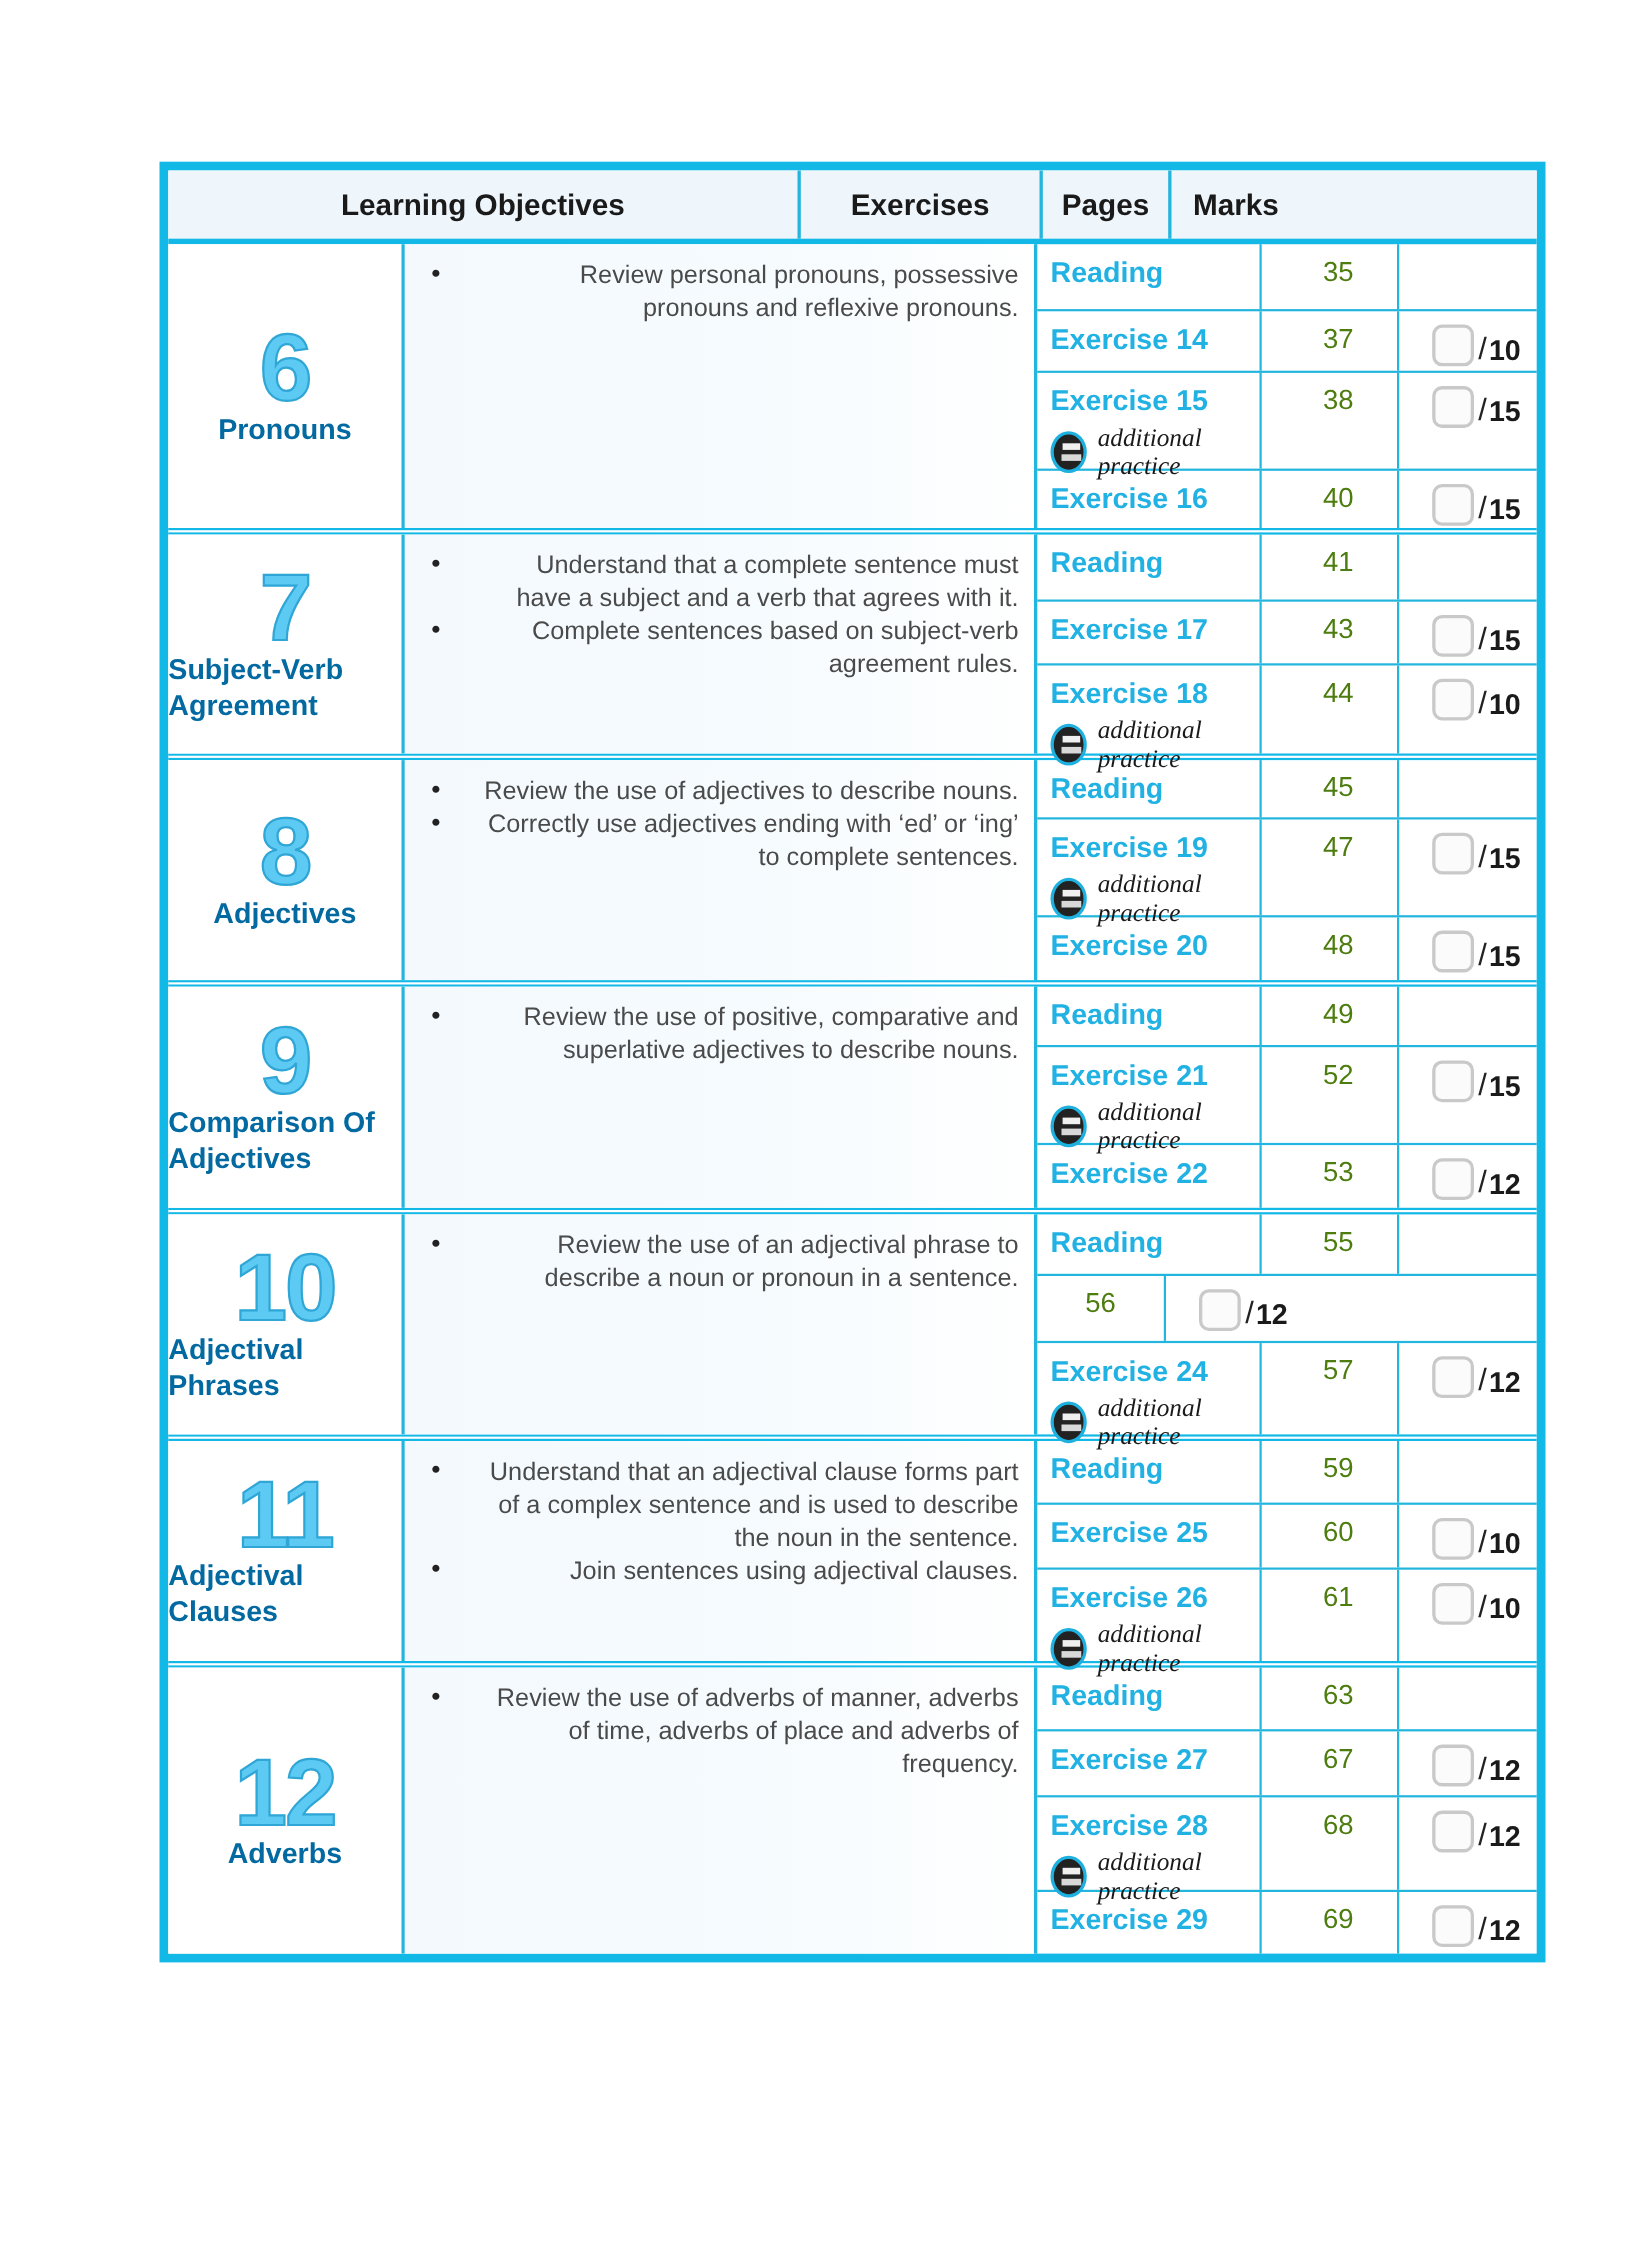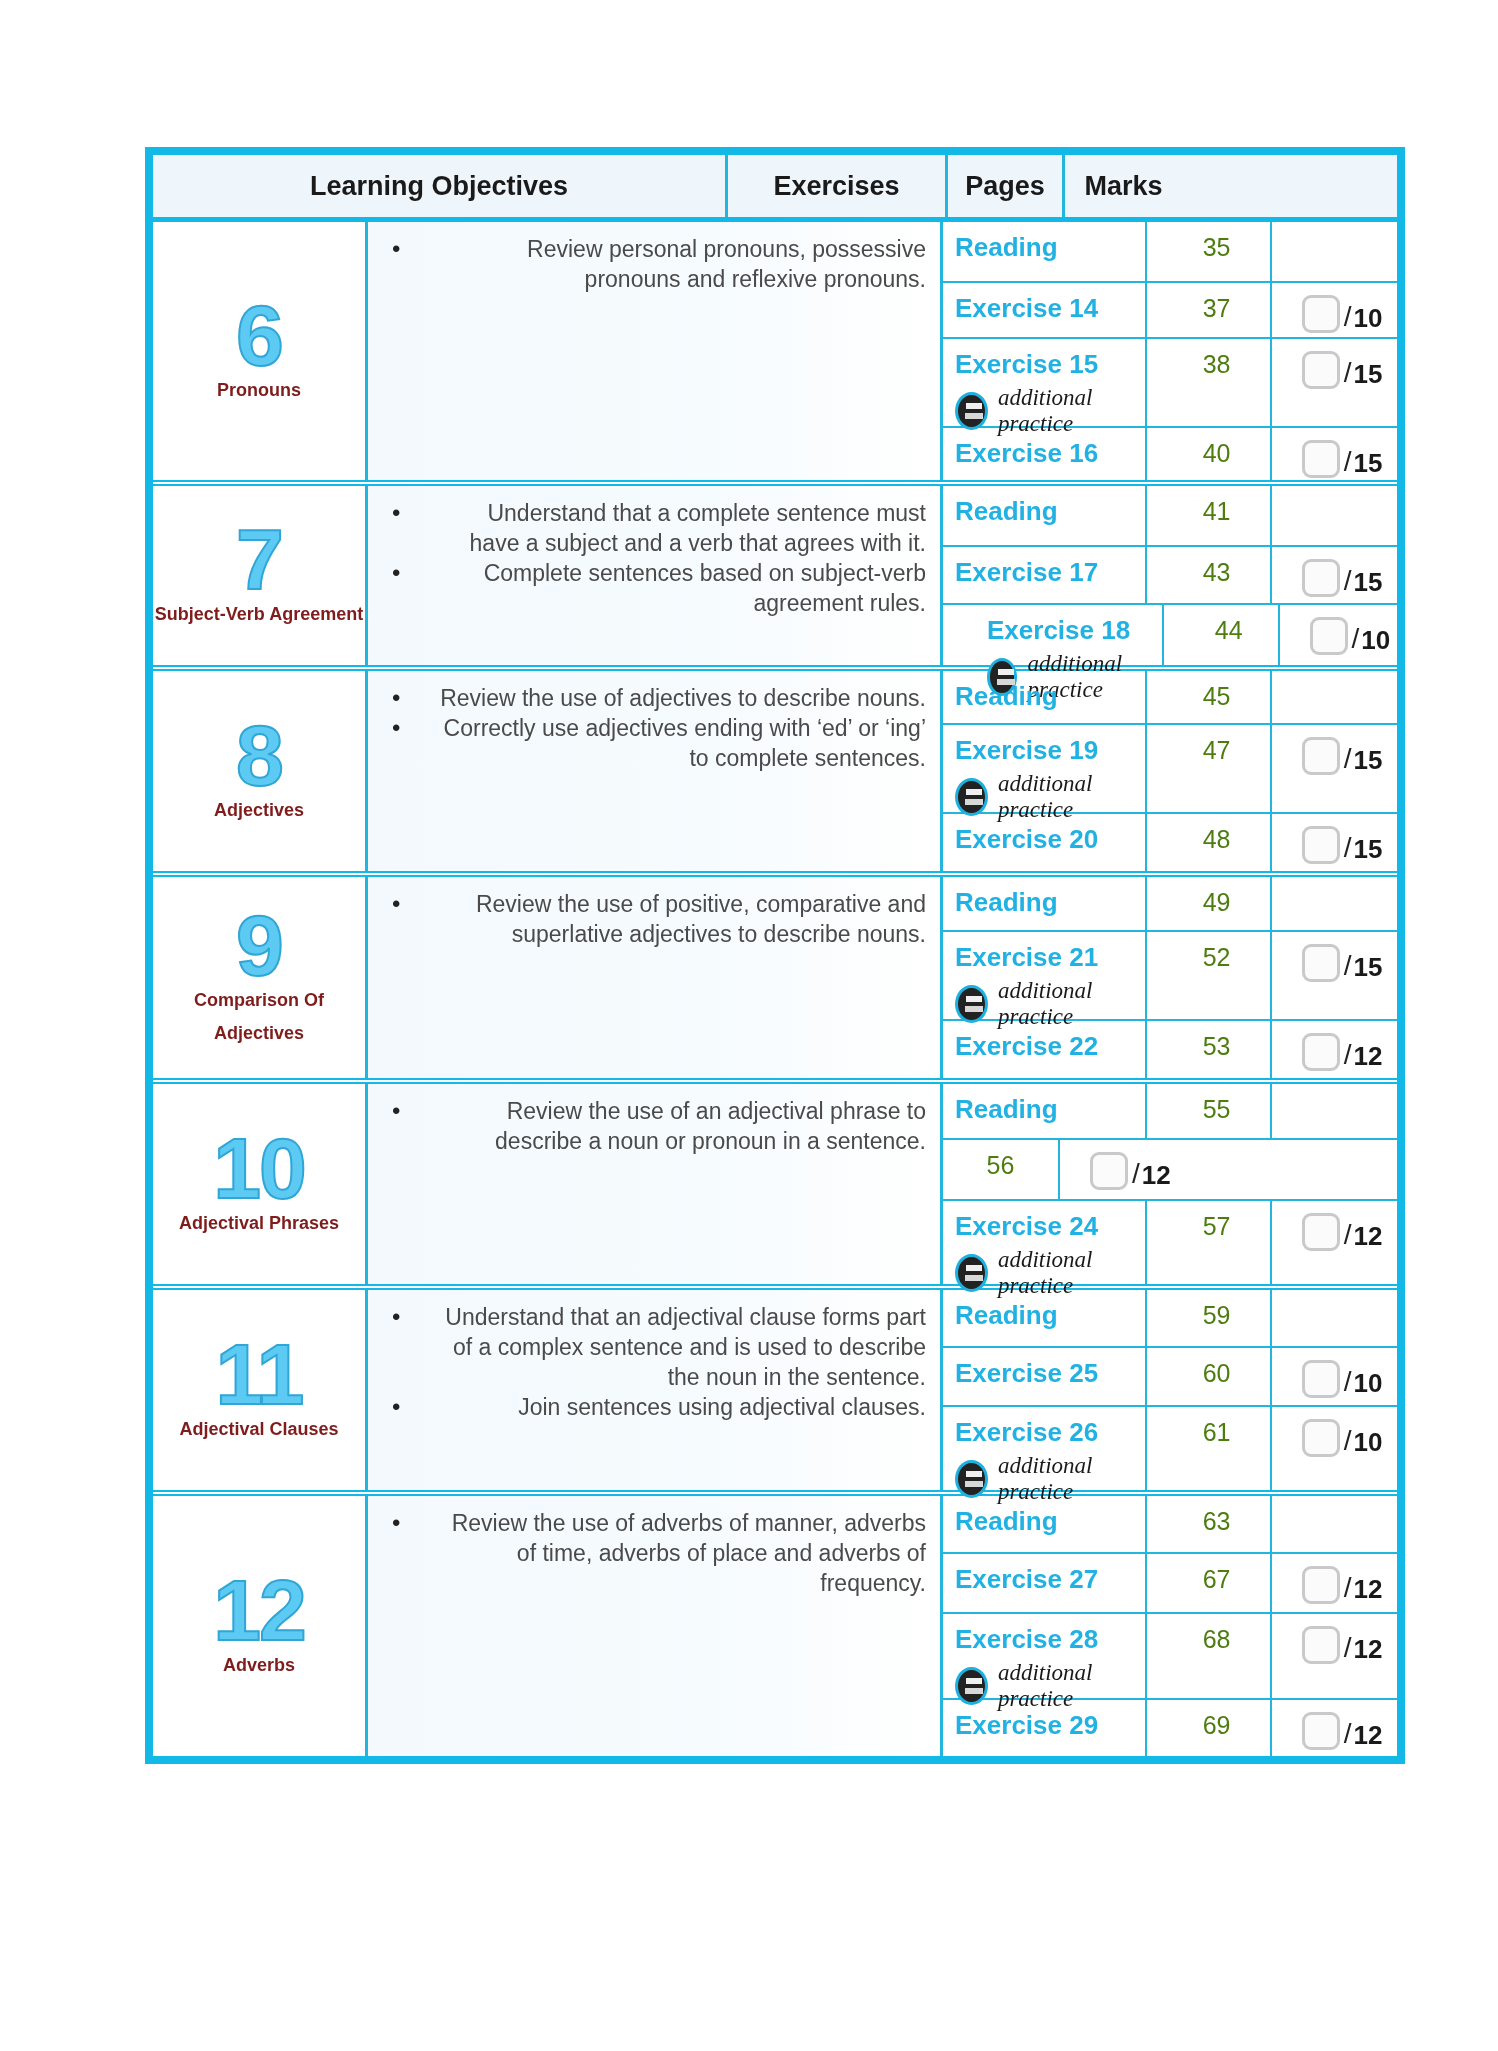--- a/index.html
+++ b/index.html
@@ -10,21 +10,21 @@
   .hdr > div:last-child { border-right:none; }
   .c-unit { width:215px; }
   .c-lo { width:575px; }
   .c-ex { width:220px; }
   .c-pg { width:117px; }
   .c-mk { width:117px; }
   .unit { display:flex; border-bottom:6px double #12b8e6; box-sizing:border-box; }
   .unit:last-child { border-bottom:none; }
   .unit-cell { width:215px; box-sizing:border-box; border-right:3px solid #22b5dd; display:flex; flex-direction:column; align-items:center; justify-content:center; background:#ffffff; }
   .unit-num { font-family:"Liberation Sans", sans-serif; font-weight:bold; font-size:86px; line-height:78px; color:#5ccaf2; -webkit-text-stroke:2px #2fa6d6; letter-spacing:-2px; }
-  .unit-name { font-weight:bold; font-size:18px; line-height:33px; text-align:center; color:#7f1d1d; }
+  .unit-name { font-weight:bold; font-size:26px; line-height:33px; text-align:left; color:#0369a1; }
   .lo-cell { width:575px; box-sizing:border-box; border-right:3px solid #22b5dd; background:linear-gradient(90deg,#f3f9fd 0%, #f6fbfe 60%, #ffffff 100%); padding:12px 14px 0 24px; }
   .lo-list { margin:0; padding:0; list-style:none; }
   .lo-item { position:relative; padding-left:44px; font-size:23px; line-height:30px; color:#4a4a4a; font-weight:300;text-align:right; }
   .lo-item::before { content:"\2022"; position:absolute; left:0; top:0; font-size:24px; color:#222; }
   .rows { display:flex; flex-direction:column; width:454px; }
   .row { display:flex; box-sizing:border-box; border-bottom:2px solid #22b5dd;gap:16px; }
   .row:last-child { border-bottom:none; }
   .ex { width:220px; box-sizing:border-box; border-right:2px solid #22b5dd; padding:10px 0 0 12px; }
   .ex-label { font-weight:bold; font-size:26px; color:#21b2e3; line-height:30px; }
   .addl { display:flex; align-items:center; margin-top:6px; }
@@ -129,21 +129,21 @@
             <div class="ex">
               <div class="ex-label">Exercise 17</div>
             </div>
             <div class="pg">43</div>
             <div class="mk">
               <span class="mk-box"></span>
               <span class="mk-slash">/</span>
               <span class="mk-total">15</span>
             </div>
           </div>
-          <div class="row" style="height: 60px; margin-left: 32px;">
+          <div class="row" style="height: 80px;">
             <div class="ex">
               <div class="ex-label">Exercise 18</div>
               <div class="addl">
                 <span class="addl-icon"></span>
                 <span class="addl-text">additional practice</span>
               </div>
             </div>
             <div class="pg">44</div>
             <div class="mk">
               <span class="mk-box"></span>

